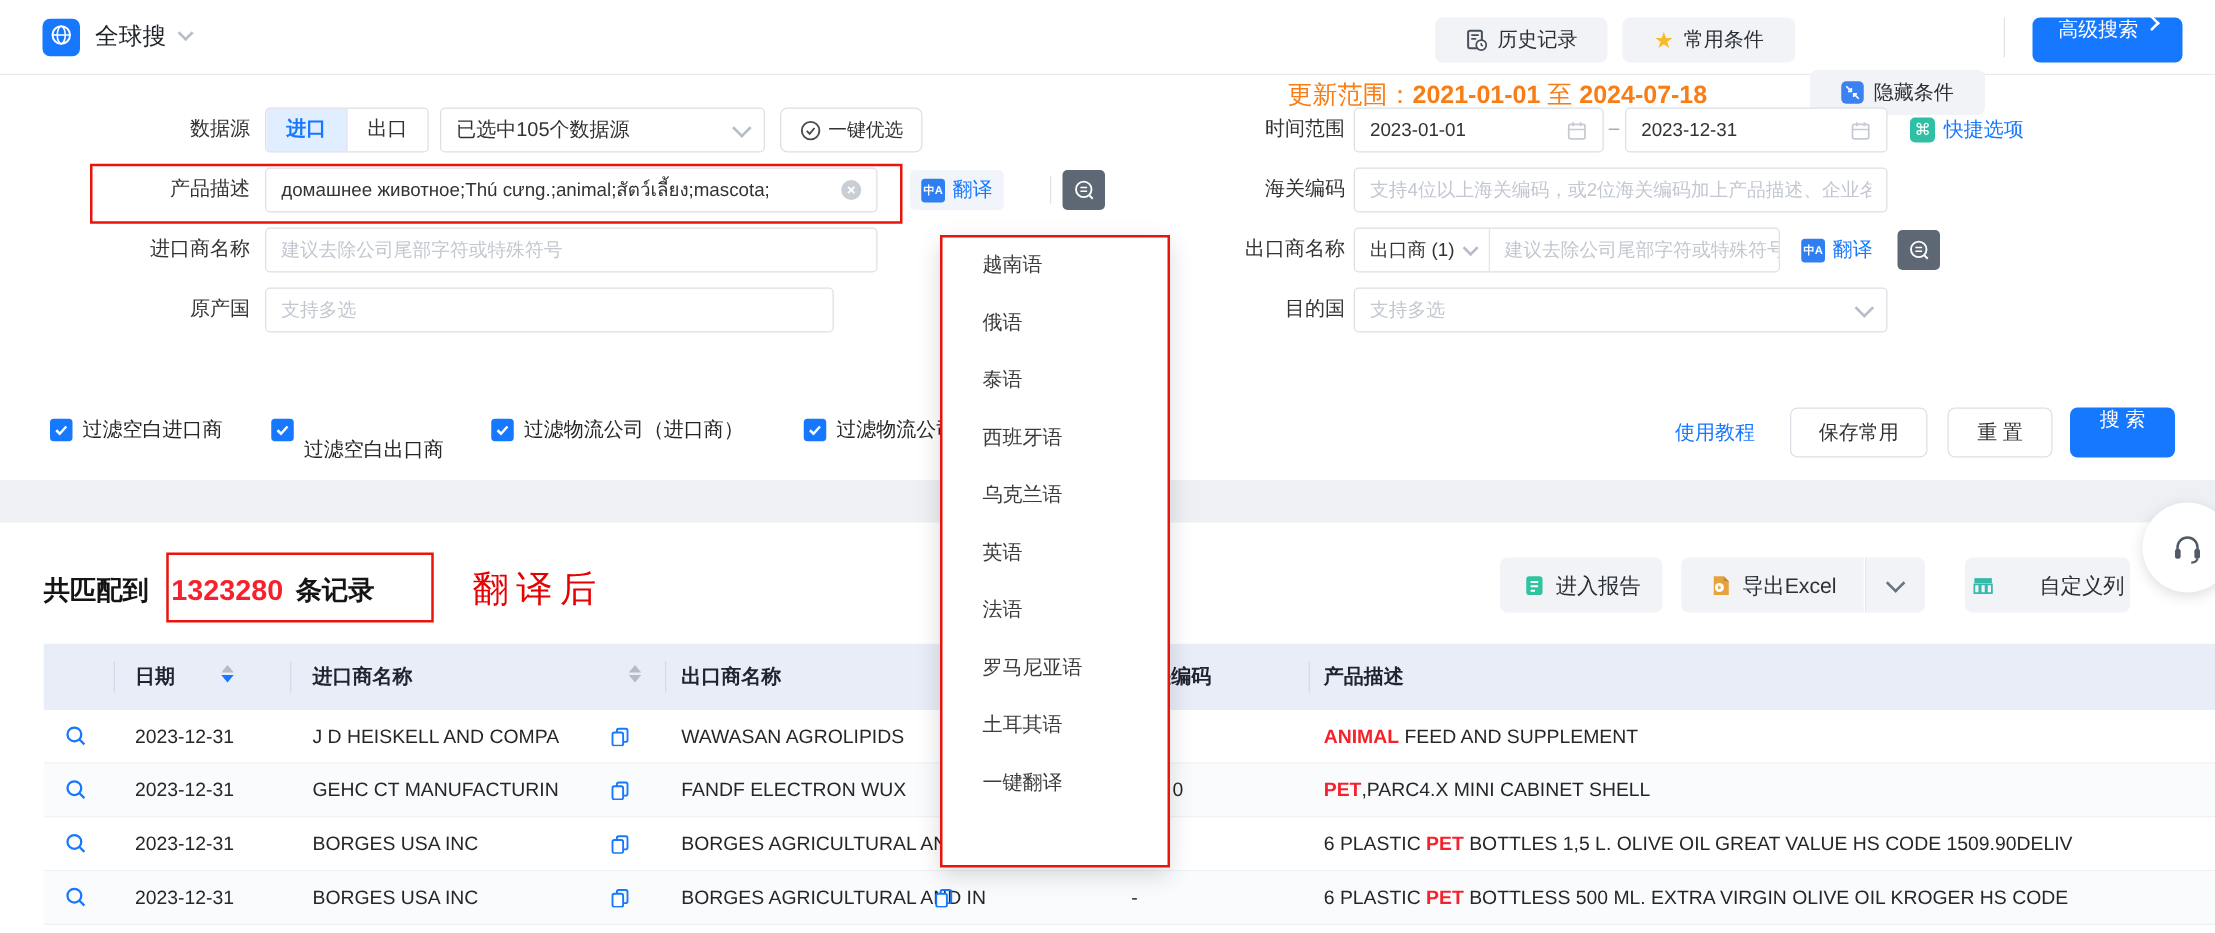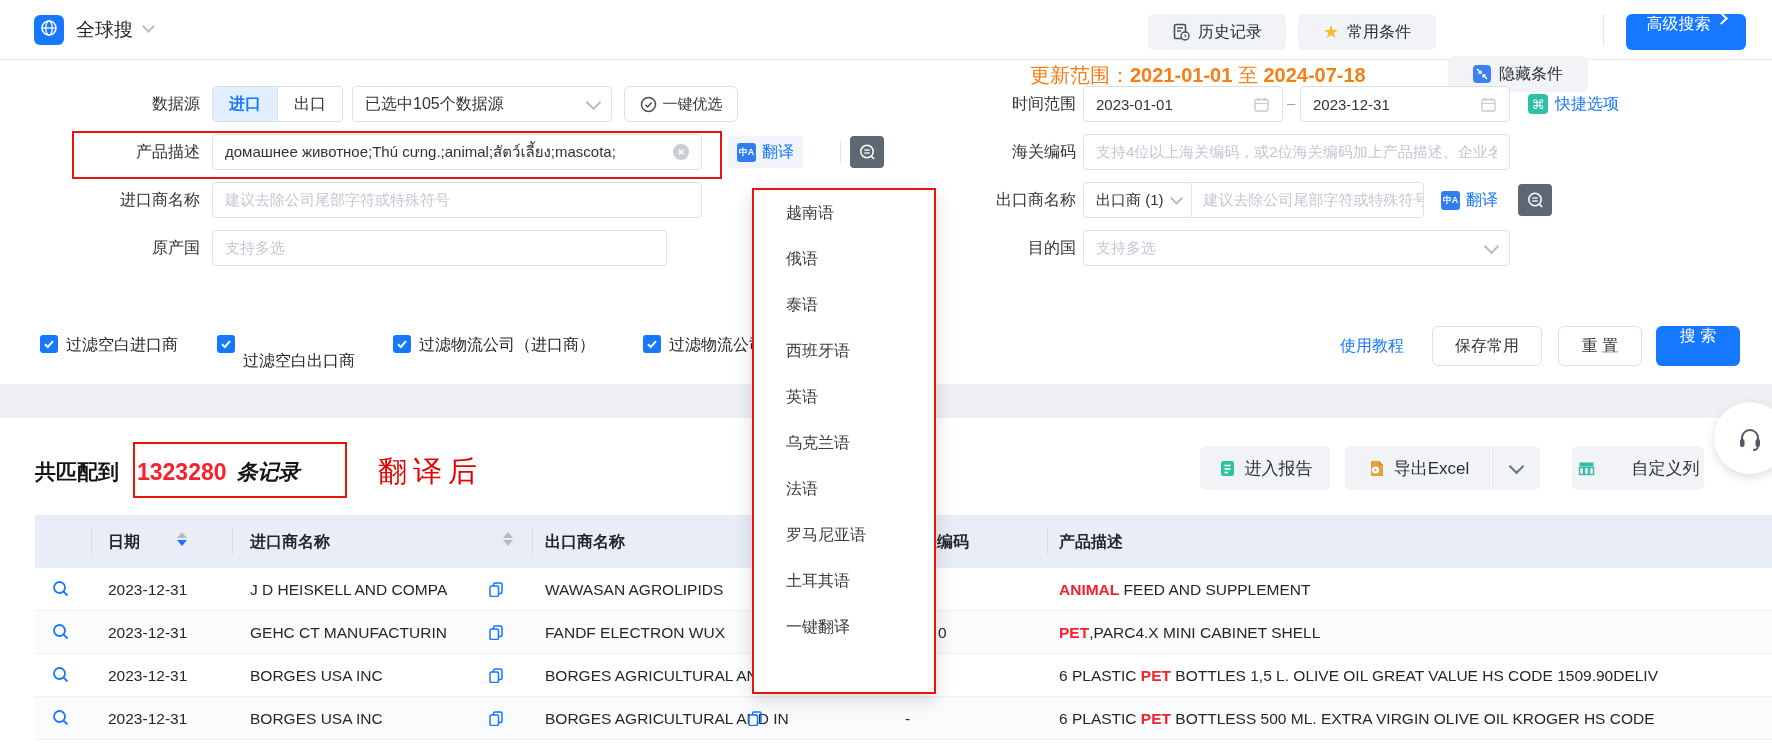--- a/index.html
+++ b/index.html
@@ -241,21 +241,21 @@
   <div class="a" style="left:1340px;top:336px;color:#1677ff;font-size:16px;cursor:pointer;">使用教程</div>
   <div class="a btn-line" style="left:1432px;top:326px;width:110px;height:40px;">保存常用</div>
   <div class="a btn-line" style="left:1558px;top:326px;width:84px;height:40px;">重 置</div>
   <div class="a btn-blue" style="left:1656px;top:326px;width:84px;height:40px;">搜 索</div>
 
   <div class="a" style="left:0;top:384px;width:1772px;height:34px;background:#eef0f4;"></div>
 
   <div class="a" style="left:35px;top:456px;height:32px;display:flex;align-items:center;white-space:nowrap;">
     <span style="font-size:21px;font-weight:bold;color:#141414;">共匹配到</span>
     <span style="font-size:23px;font-weight:bold;color:#f5222d;margin:0 10px 0 18px;">1323280</span>
-    <span style="font-size:21px;font-weight:bold;color:#141414;font-style:italic;">条记录</span>
+    <span style="font-size:21px;font-weight:bold;color:#141414;">条记录</span>
   </div>
   <div class="a annot" style="left:378px;top:452px;font-size:29px;">翻译后</div>
 
   <div class="a btn-gray" style="left:1200px;top:446px;width:130px;height:44px;font-size:17px;">
     <span style="display:flex;">
       <svg width="19" height="19" viewBox="0 0 19 19">
           <rect x="3" y="2" width="13" height="15" rx="2.5" fill="#2fc3a0"></rect>
           <line x1="6.5" y1="6.5" x2="12.5" y2="6.5" stroke="#fff" stroke-width="1.6"></line>
           <line x1="6.5" y1="10" x2="12.5" y2="10" stroke="#fff" stroke-width="1.6"></line>
           <line x1="6.5" y1="13.5" x2="10" y2="13.5" stroke="#fff" stroke-width="1.6"></line>
@@ -387,22 +387,22 @@
         </svg></span>
     <span class="a td" style="left:870px;top:0;">-</span>
     <span class="a td" style="left:1024px;top:0;"><span>6 PLASTIC </span><span class="hl">PET</span><span> BOTTLESS 500 ML. EXTRA VIRGIN OLIVE OIL KROGER HS CODE</span></span>
   </div>
 
   <div class="a menu" style="left:752px;top:188px;width:184px;height:506px;">
     <div class="menu-item">越南语</div>
     <div class="menu-item">俄语</div>
     <div class="menu-item">泰语</div>
     <div class="menu-item">西班牙语</div>
+    <div class="menu-item">乌克兰语</div>
     <div class="menu-item">英语</div>
-    <div class="menu-item">乌克兰语</div>
     <div class="menu-item">法语</div>
     <div class="menu-item">罗马尼亚语</div>
     <div class="menu-item">土耳其语</div>
     <div class="menu-item">一键翻译</div>
   </div>
 
   <div class="a red-box" style="left:72px;top:131px;width:650px;height:48px;"></div>
   <div class="a red-box" style="left:133px;top:442px;width:214px;height:56px;border-width:2.5px;"></div>
 
 </div>

